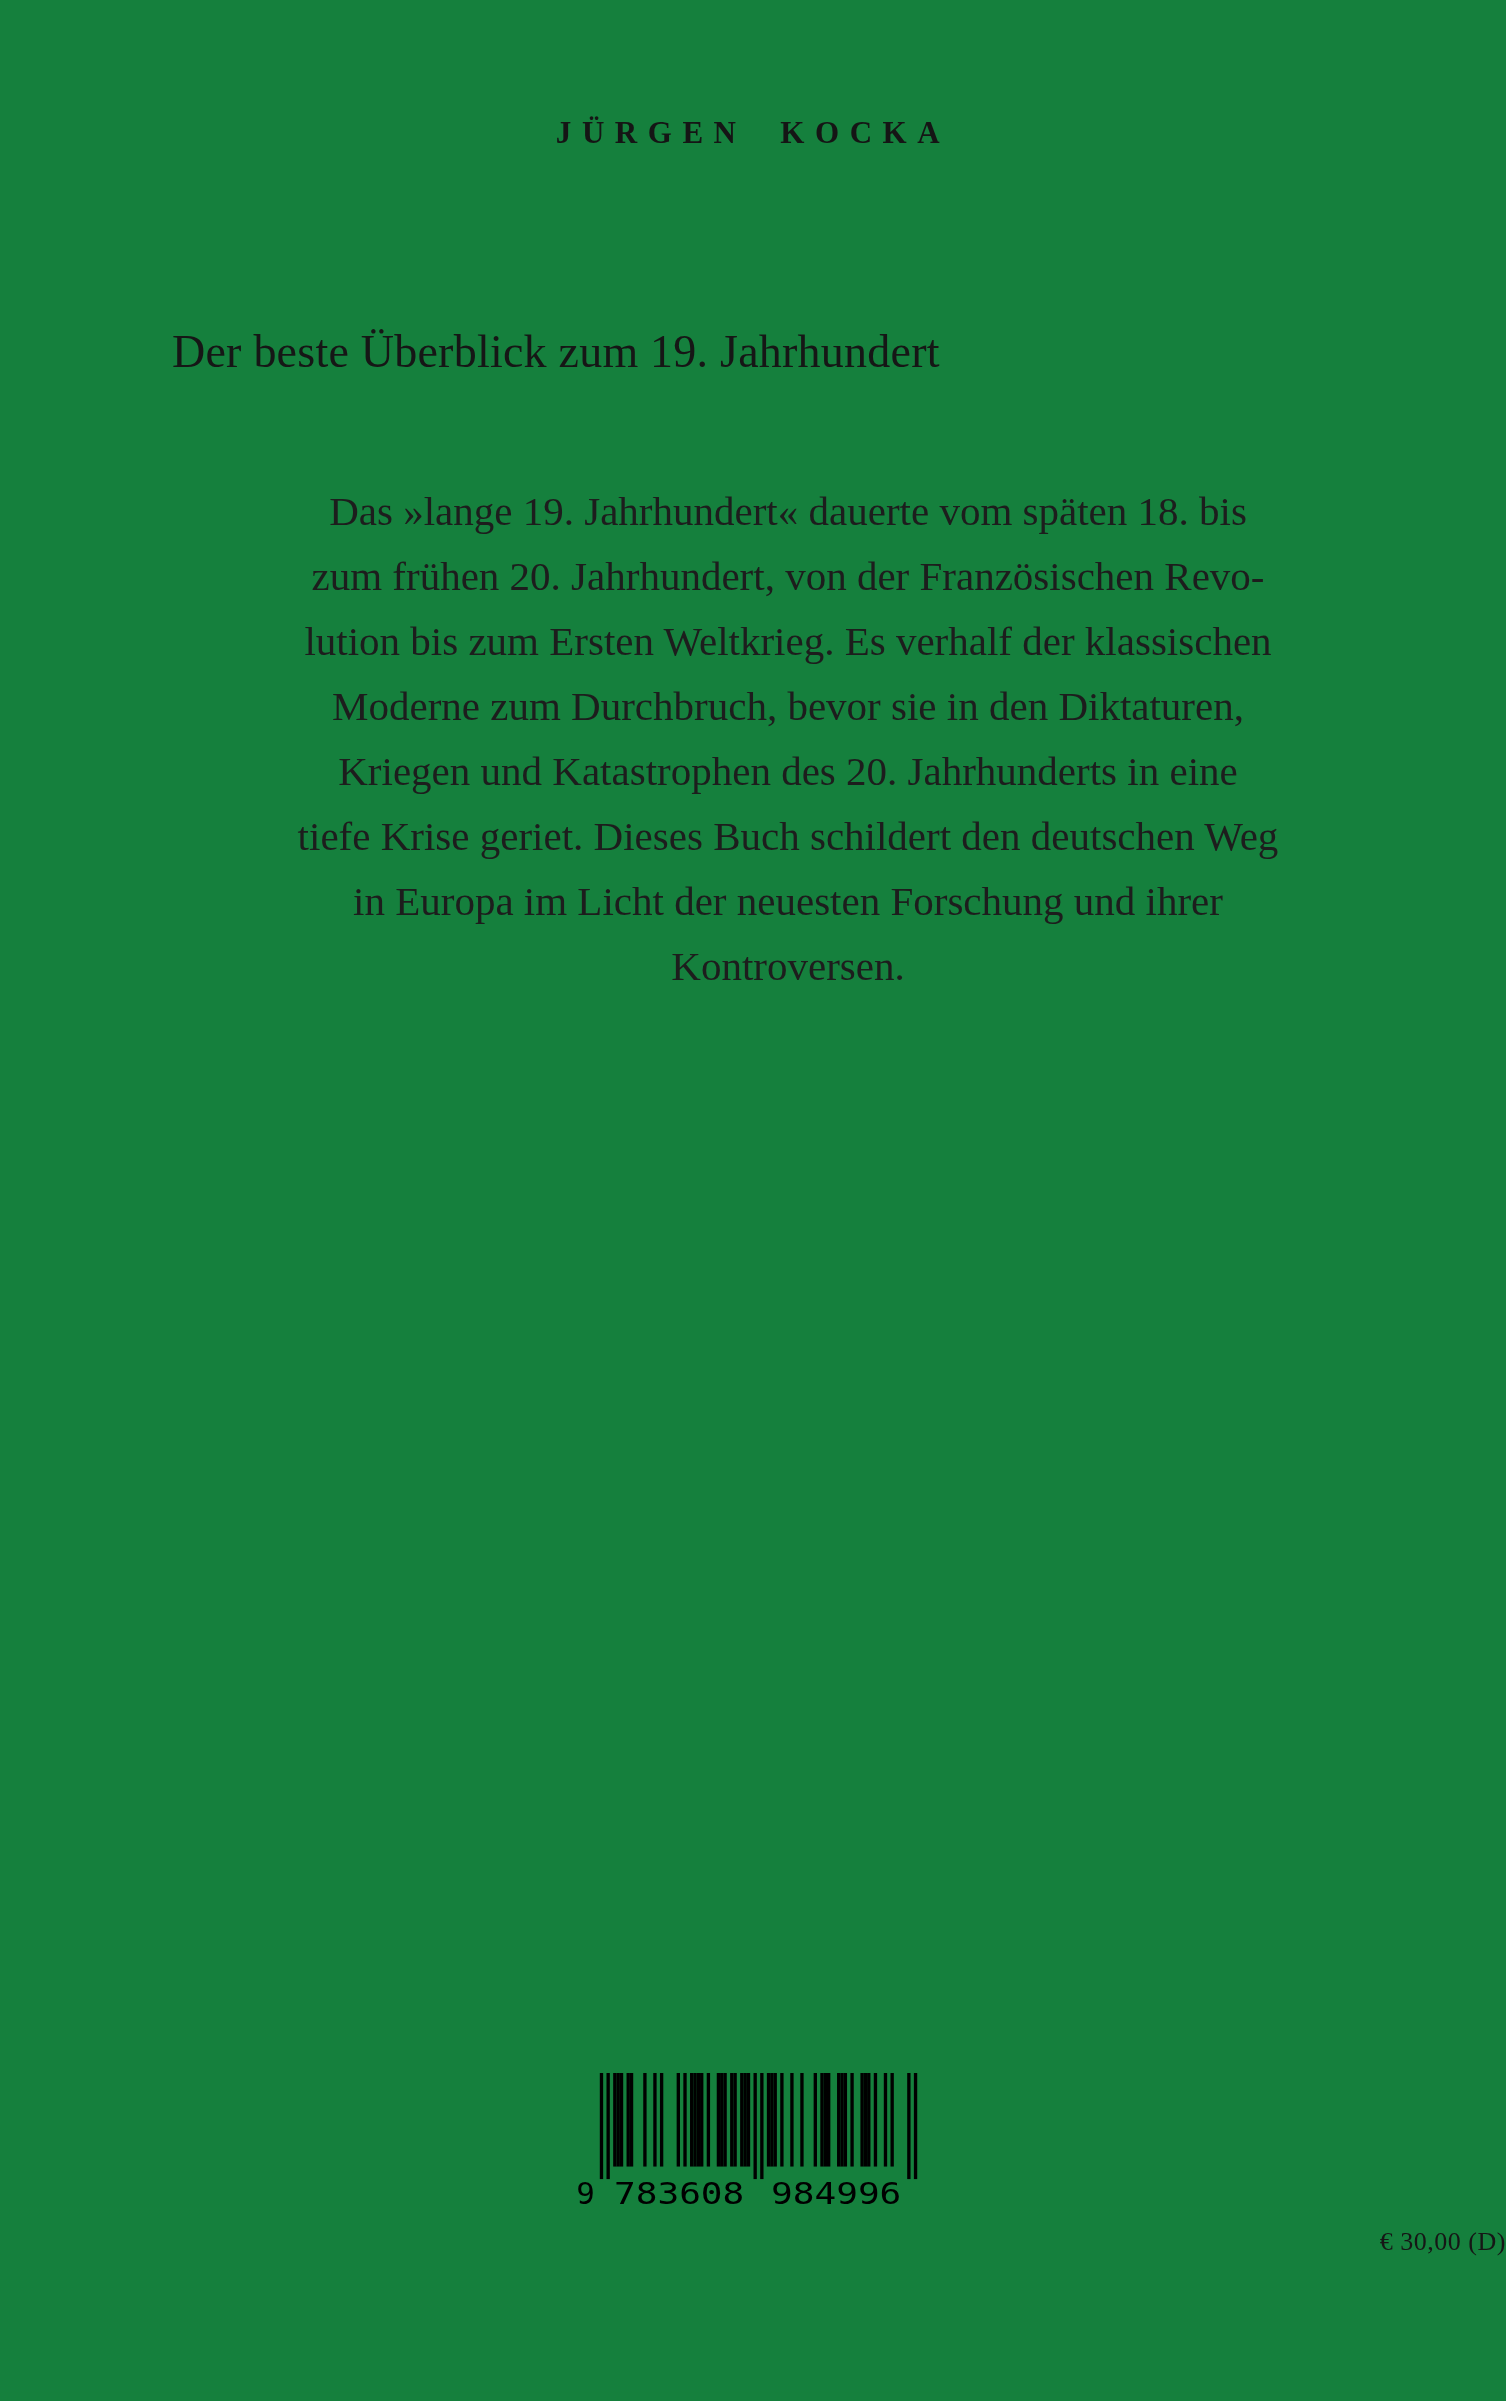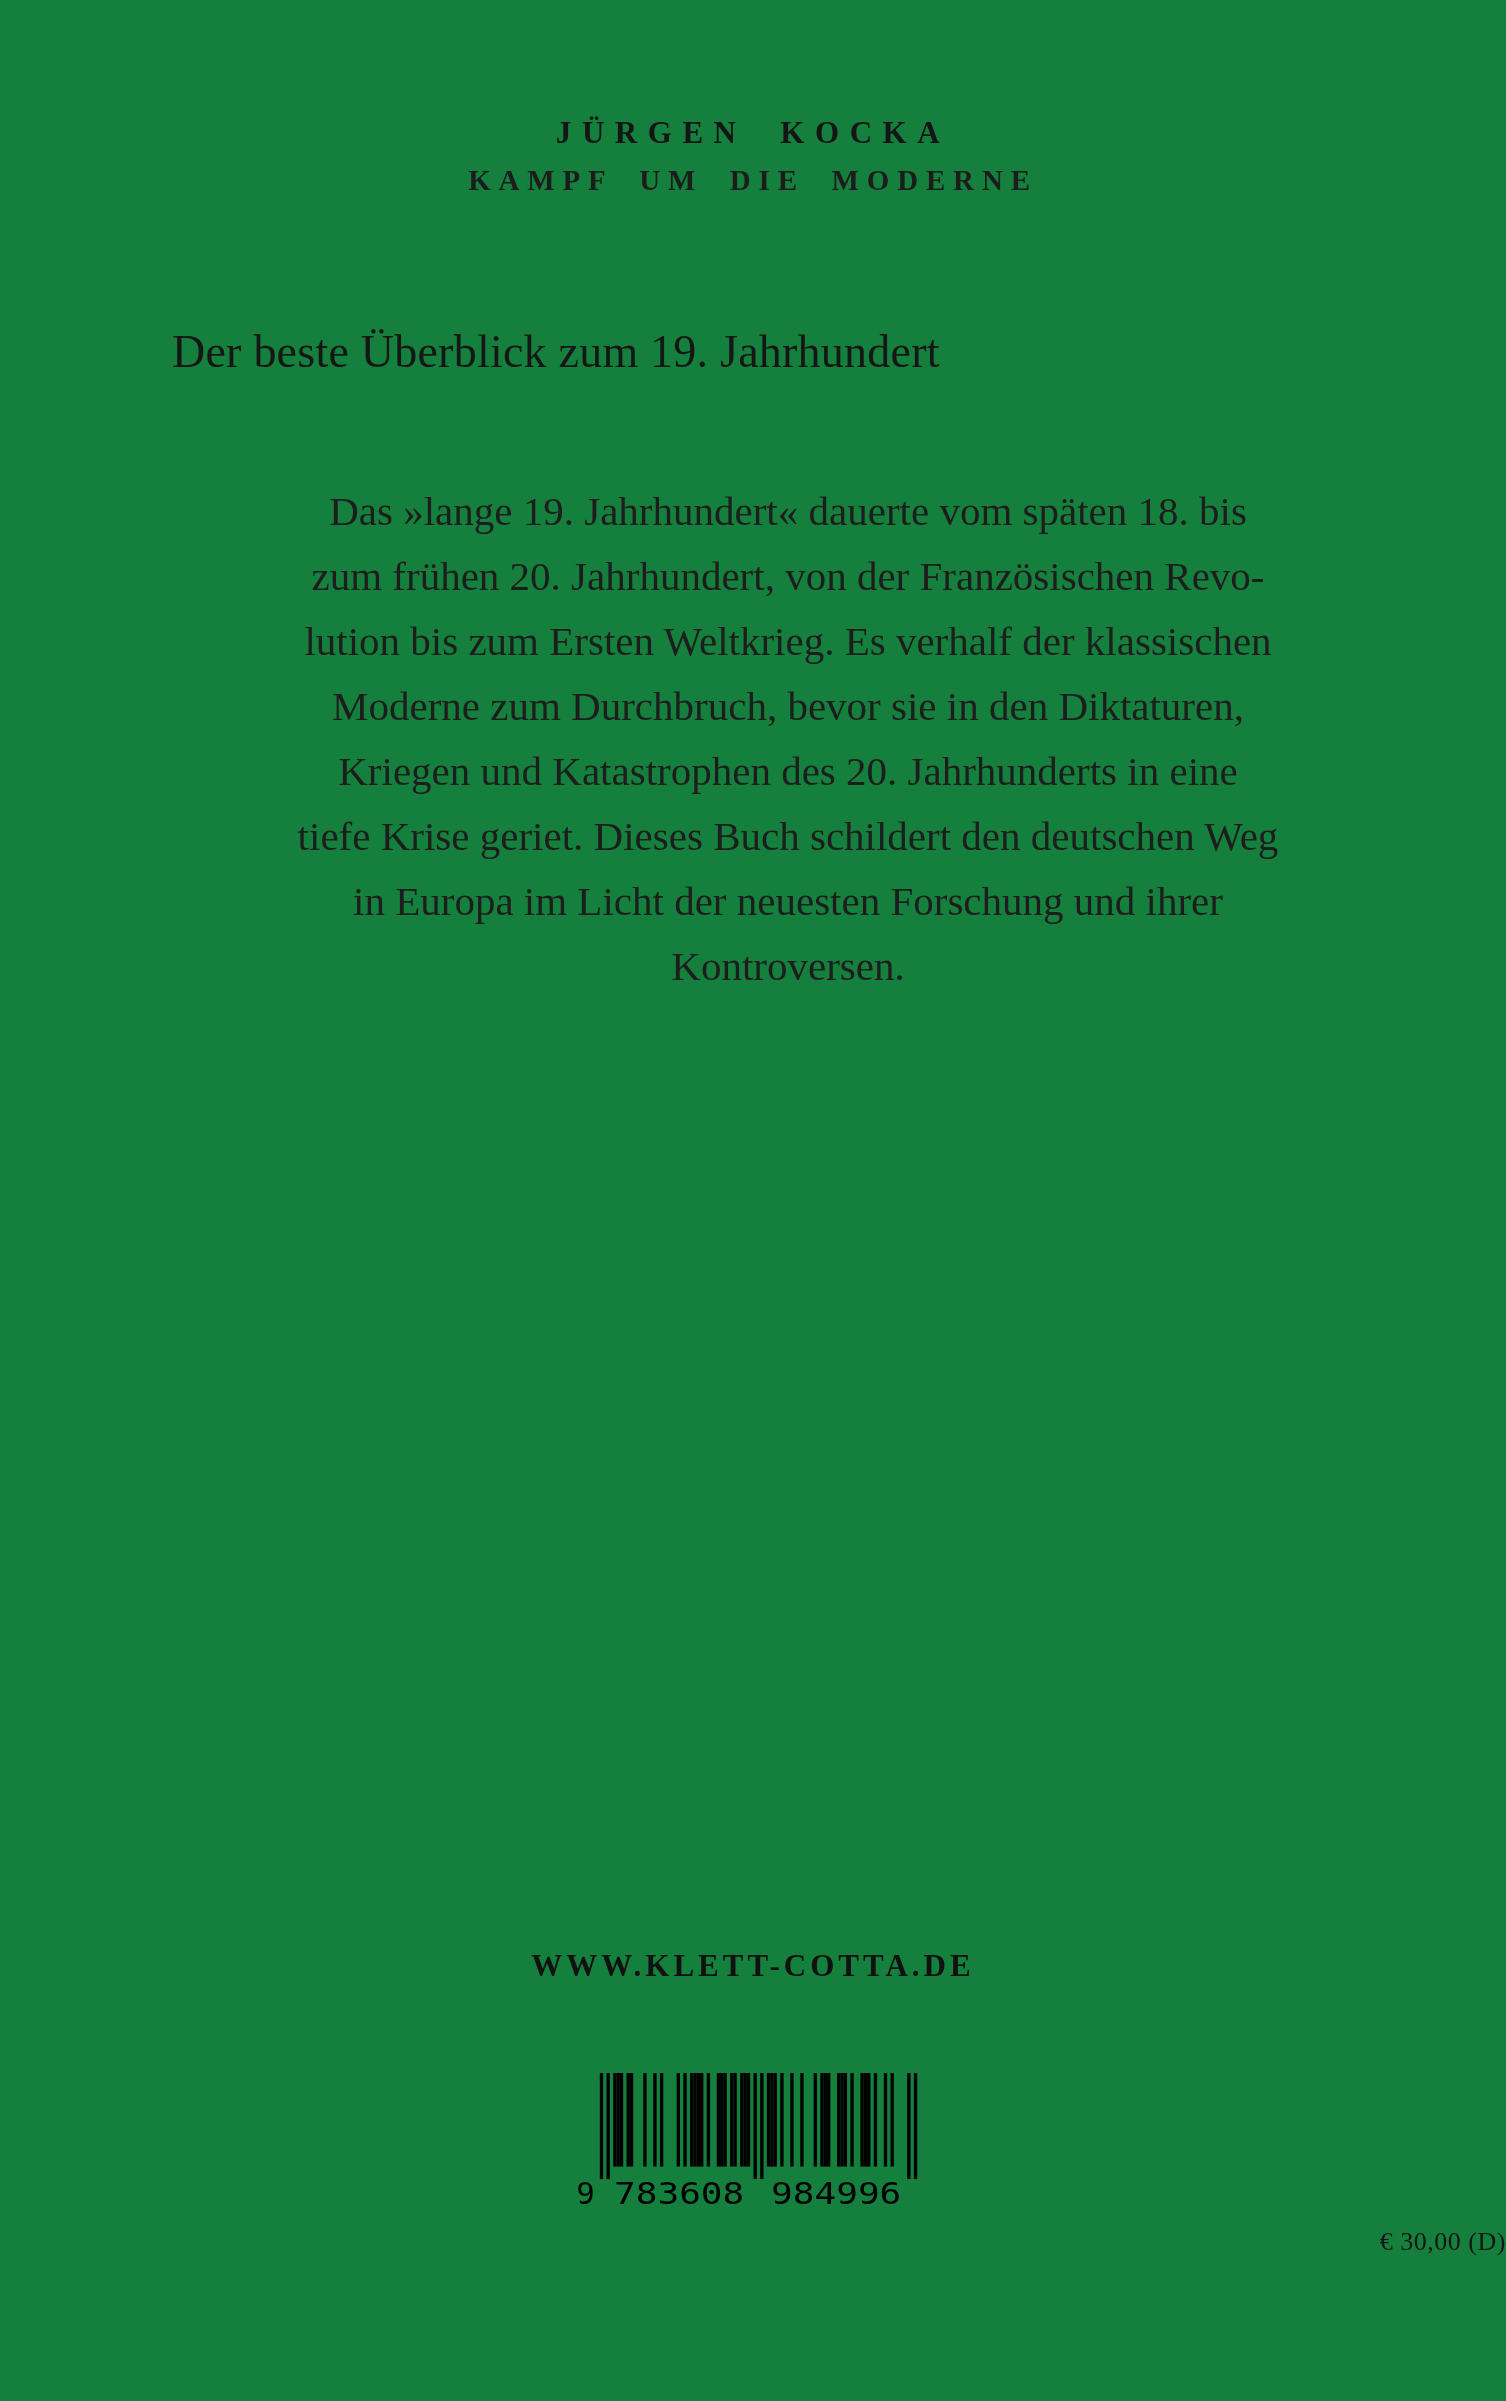--- a/index.html
+++ b/index.html
@@ -105,35 +105,33 @@
     color:#161616;
   }
 </style>
 </head>
 <body>
 
 <div class="page">
 
   <div class="header">
     <div class="author">JÜRGEN KOCKA</div>
-    <div class="series">KAMPF UM DIE MODERNE</div>
   </div>
 
   <h1 class="headline">Der beste Überblick zum 19. Jahrhundert</h1>
 
   <p class="body">Das »lange 19. Jahrhundert« dauerte vom späten 18. bis
 zum frühen 20. Jahrhundert, von der Französischen Revo-
 lution bis zum Ersten Weltkrieg. Es verhalf der klassischen
 Moderne zum Durchbruch, bevor sie in den Diktaturen,
 Kriegen und Katastrophen des 20. Jahrhunderts in eine
 tiefe Krise geriet. Dieses Buch schildert den deutschen Weg
 in Europa im Licht der neuesten Forschung und ihrer
 Kontroversen.</p>
 
-  <div class="website">WWW.KLETT-COTTA.DE</div>
 
 
   <div class="barcode-wrap">
     <svg id="barcode-svg" width="375" height="142" viewBox="0 0 448 170" xmlns="http://www.w3.org/2000/svg">
         <rect x="40" y="0" width="4" height="127" fill="#000"></rect>
         <rect x="48" y="0" width="4" height="127" fill="#000"></rect>
         <rect x="56" y="0" width="4" height="112" fill="#000"></rect>
         <rect x="60" y="0" width="4" height="112" fill="#000"></rect>
         <rect x="64" y="0" width="4" height="112" fill="#000"></rect>
         <rect x="72" y="0" width="4" height="112" fill="#000"></rect>

